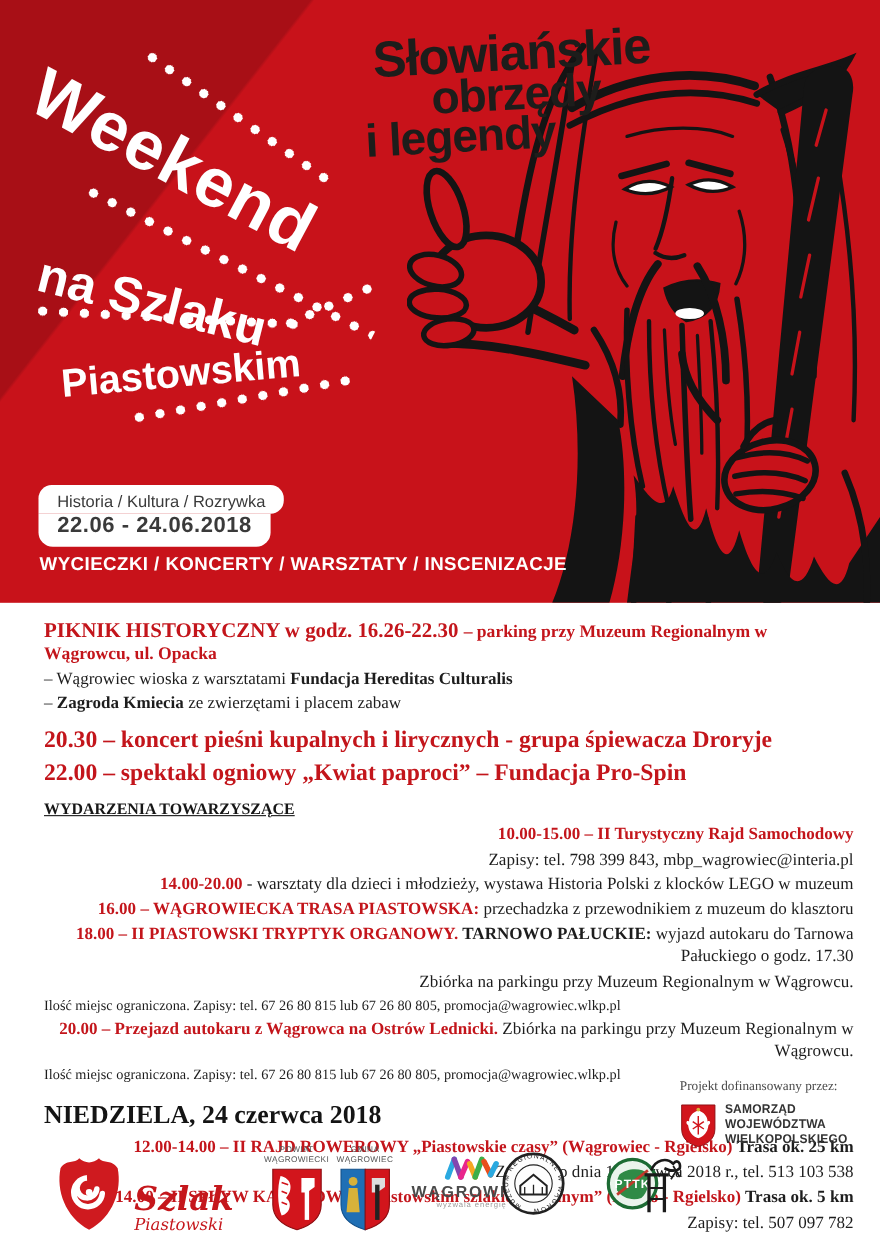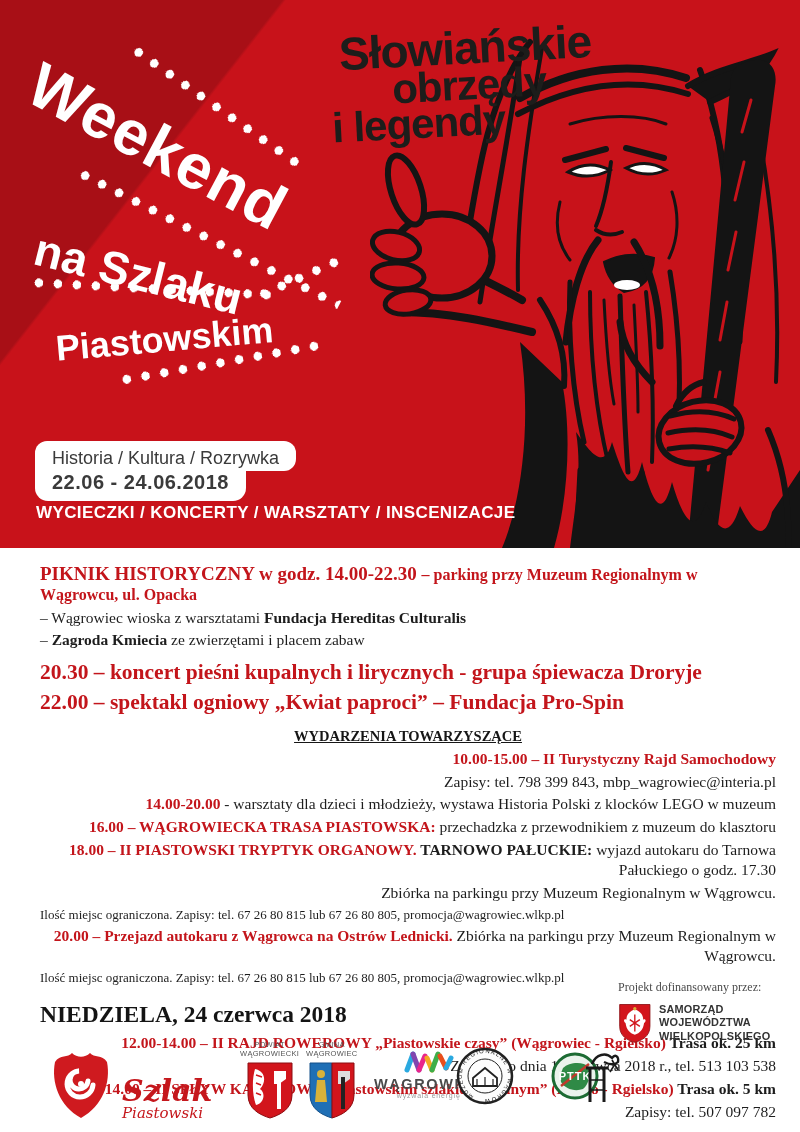--- a/index.html
+++ b/index.html
@@ -28,36 +28,36 @@
 
   .subtitle{position:absolute;left:283px;top:22px;width:307px;text-align:right;
             transform:rotate(-3deg);transform-origin:100% 0;
             color:#1d1d1b;font-weight:bold;line-height:.85;letter-spacing:-1px;}
   .subtitle .l1{font-size:46px;}
   .subtitle .l2{font-size:42px;padding-right:47px;}
   .subtitle .l3{font-size:42px;padding-right:90px;}
 
   .info-box{position:absolute;left:35px;top:441px;}
   .ib1{background:#fff;border-radius:12px 12px 12px 0;padding:7px 17px 2px;width:max-content;
-       font-size:18px;color:#3a3a3a;}
+       font-size:15px;color:#3a3a3a;}
   .ib2{background:#fff;border-radius:0 0 13px 13px;padding:0 17px 7px;width:max-content;
        font-size:20px;font-weight:bold;color:#3a3a3a;letter-spacing:.5px;}
   .tagline{position:absolute;left:36px;top:503px;color:#fff;font-weight:bold;font-size:17px;
            letter-spacing:.4px;white-space:nowrap;}
 
   
   .schedule{position:absolute;left:40px;top:558px;right:24px;font-family:"Liberation Serif",serif;}
   .day{font-size:23.5px;font-weight:bold;color:#141414;margin:0 0 5px;}
   .day.mt{margin-top:14px;}
   .row{line-height:1.22;}
   .r-lead{margin:4px 0 3px;}
   .r-body{margin:0 0 2px;}
   .r-feat1{margin-top:9px;}
   .r-feat{margin:4px 0 0;}
-  .r-sub{margin-top:11px;text-align:center;}
+  .r-sub{margin-top:11px;}
   .r-sm{margin-top:3px;text-align:right;}
   .r-tiny{margin-top:1px;}
   .sg-rl{color:#c3151b;font-weight:bold;font-size:19px;}
   .sg-rm{color:#c3151b;font-weight:bold;font-size:16px;}
   .sg-rx{color:#c3151b;font-weight:bold;font-size:21.5px;}
   .sg-rs{color:#c3151b;font-weight:bold;font-size:15.5px;}
   .sg-b,.sg-bs{color:#1d1d1d;font-size:15.5px;}
   .sg-bb,.sg-bbs{color:#1d1d1d;font-weight:bold;font-size:15.5px;}
   .sg-u{color:#161616;font-weight:bold;font-size:14.5px;text-decoration:underline;}
   .sg-t{color:#1d1d1d;font-size:13px;}
@@ -185,21 +185,21 @@
 
     <div class="info-box">
       <div class="ib1">Historia / Kultura / Rozrywka</div>
       <div class="ib2">22.06 - 24.06.2018</div>
     </div>
 
     <div class="tagline">WYCIECZKI / KONCERTY / WARSZTATY / INSCENIZACJE</div>
   </div>
 
   <div class="schedule">
-      <div class="row r-lead"><span class="sg-rl">PIKNIK HISTORYCZNY w godz. 14.00-22.30 </span><span class="sg-rm">– parking przy Muzeum Regionalnym w Wągrowcu, ul. Opacka</span></div>
+      <div class="row r-lead"><span class="sg-rl">PIKNIK HISTORYCZNY w godz. 16.26-22.30 </span><span class="sg-rm">– parking przy Muzeum Regionalnym w Wągrowcu, ul. Opacka</span></div>
       <div class="row r-body"><span class="sg-b">– Wągrowiec wioska z warsztatami </span><span class="sg-bb">Fundacja Hereditas Culturalis</span></div>
       <div class="row r-body"><span class="sg-b">– </span><span class="sg-bb">Zagroda Kmiecia</span><span class="sg-b"> ze zwierzętami i placem zabaw</span></div>
       <div class="row r-feat1"><span class="sg-rx">20.30 – koncert pieśni kupalnych i lirycznych - grupa śpiewacza Droryje</span></div>
       <div class="row r-feat"><span class="sg-rx">22.00 – spektakl ogniowy „Kwiat paproci” – Fundacja Pro-Spin</span></div>
       <div class="row r-sub"><span class="sg-u">WYDARZENIA TOWARZYSZĄCE</span></div>
       <div class="row r-sm"><span class="sg-rs">10.00-15.00 – II Turystyczny Rajd Samochodowy</span></div>
       <div class="row r-sm"><span class="sg-bs">Zapisy: tel. 798 399 843, mbp_wagrowiec@interia.pl</span></div>
       <div class="row r-sm"><span class="sg-rs">14.00-20.00</span><span class="sg-bs"> - warsztaty dla dzieci i młodzieży, wystawa Historia Polski z klocków LEGO w muzeum</span></div>
       <div class="row r-sm"><span class="sg-rs">16.00 – WĄGROWIECKA TRASA PIASTOWSKA:</span><span class="sg-bs"> przechadzka z przewodnikiem z muzeum do klasztoru</span></div>
       <div class="row r-sm"><span class="sg-rs">18.00 – II PIASTOWSKI TRYPTYK ORGANOWY. </span><span class="sg-bbs">TARNOWO PAŁUCKIE:</span><span class="sg-bs"> wyjazd autokaru do Tarnowa Pałuckiego o godz. 17.30</span></div>

